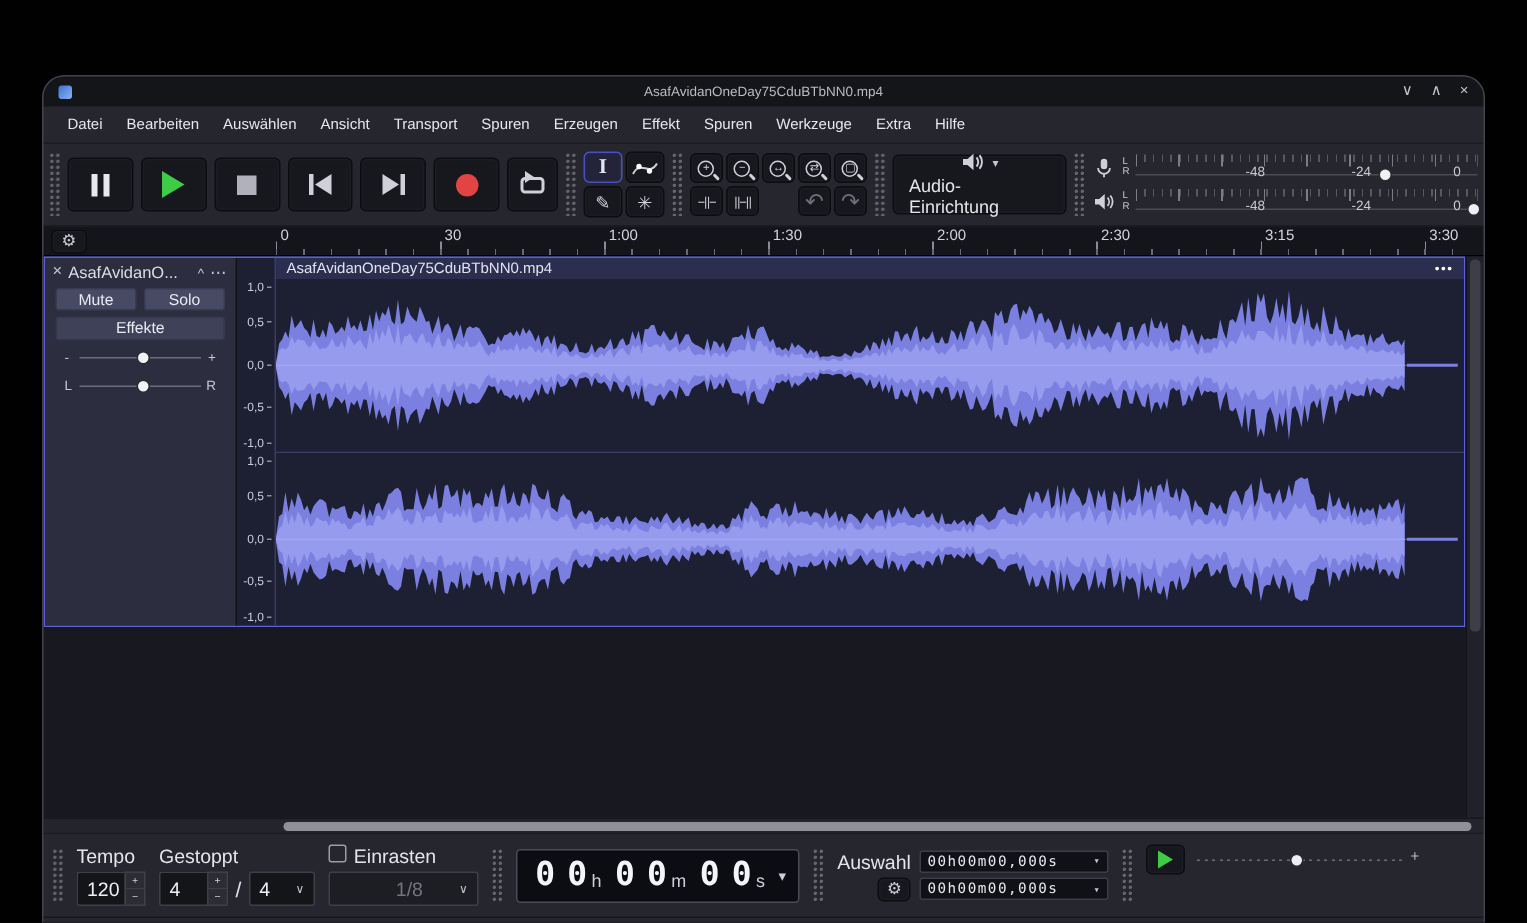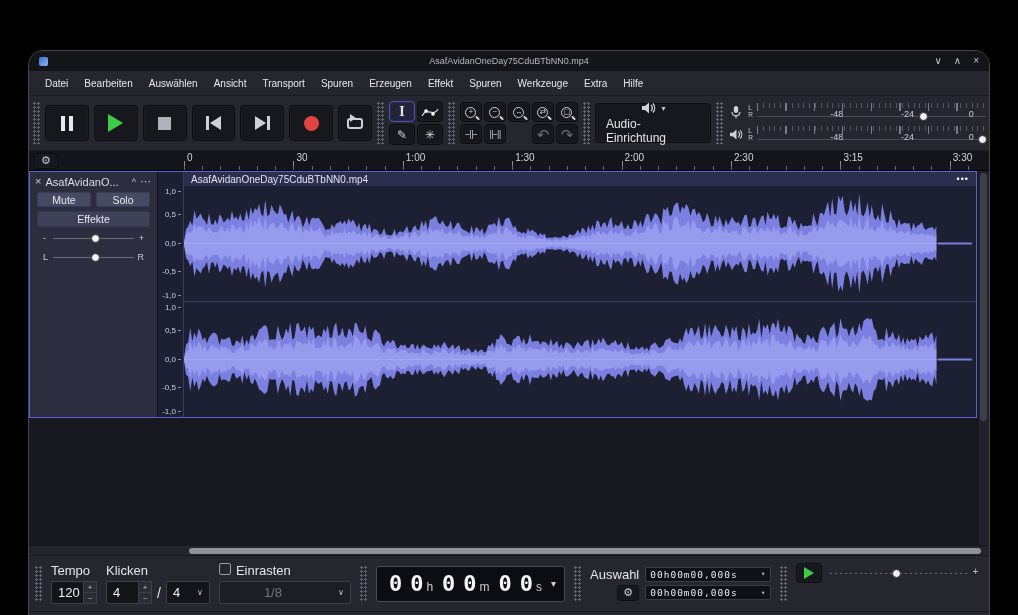--- a/index.html
+++ b/index.html
@@ -163,21 +163,21 @@
     padding-left:6px; }
   .ud { display:flex; flex-direction:column; width:14px; }
   .ud span { flex:1; background:#2b2c34; border:1px solid #3e3f49; font-size:7px; line-height:1;
     display:flex; align-items:center; justify-content:center; color:#cfd0d8; }
   .ud span + span { border-top:none; }
   .slash { font-size:14px; color:#e4e5ea; }
   .select { height:23px; background:#141519; border:1px solid #3e3f49; border-radius:2px;
     display:flex; align-items:center; justify-content:space-between; padding:0 6px; gap:8px;
     color:#eceff4; font-size:13px; }
   .sig-select { width:44px; }
-  .snap-select { width:132px; color:#73747e; background:#1d1e24;padding-left:44px; }
+  .snap-select { width:100px; color:#73747e; background:#1d1e24;padding-left:44px; }
   .chk-row { display:flex; align-items:flex-start; gap:5px; }
   .chk { width:12px; height:12px; border:1px solid #9b9ca6; border-radius:2px; background:transparent; }
 
   .timebox { height:36px; background:#0c0d12; border:1px solid #4a4b55; border-radius:3px;
     display:flex; align-items:center; padding:0 8px 0 12px;justify-content:space-between; }
   .tb-dig { font-family:"DejaVu Sans Mono", monospace; font-size:22px; font-weight:bold;
     color:#f4f5f9; letter-spacing:8px; }
   .tb-unit { font-size:12px; color:#cdced6; margin:6px 9px 0 -5px; }
   .tb-dd { color:#cdced6; font-size:10px; margin-left:0px; }
 
@@ -501,21 +501,21 @@
             <span class="val">120</span>
             <span class="ud">
               <span>+</span>
               <span>−</span>
             </span>
           </div>
         </div>
       </div>
 
       <div class="bgroup">
-        <span class="blabel">Klicken</span>
+        <span class="blabel">Gestoppt</span>
         <div class="brow">
           <div class="spin">
             <span class="val">4</span>
             <span class="ud">
               <span>+</span>
               <span>−</span>
             </span>
           </div>
           <span class="slash">/</span>
           <div class="select sig-select">

